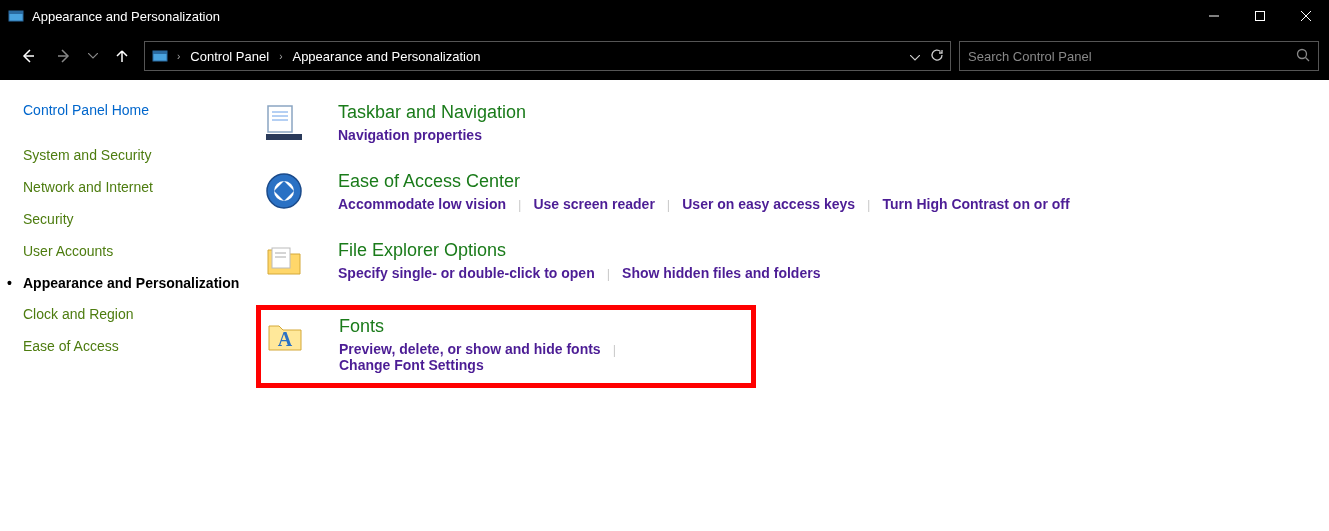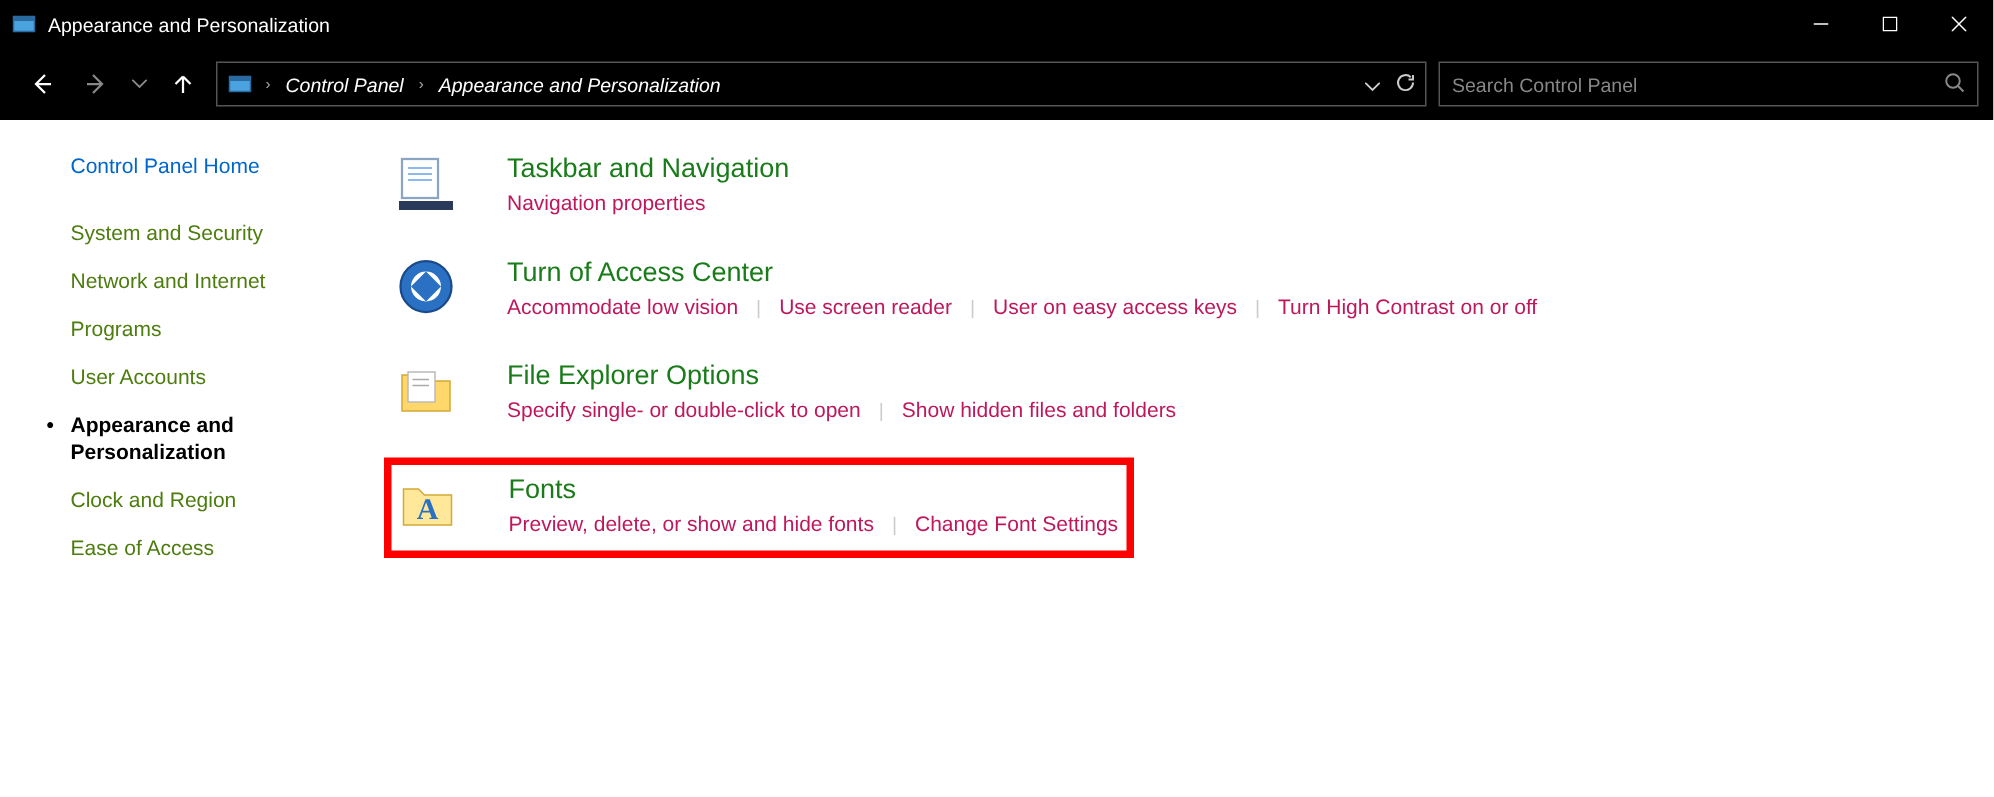--- a/index.html
+++ b/index.html
@@ -56,21 +56,21 @@
       padding: 0 6px;
       color: #fff;
       font-size: 13px;
       gap: 4px;
     }
     .addr-icon {
       width: 18px; height: 18px;
       display: inline-flex; align-items: center; justify-content: center;
     }
     .addr-sep { color: #aaa; padding: 0 4px; font-size: 10px; }
-    .addr-seg { padding: 2px 2px; font-style: italic; }
+    .addr-seg { padding: 2px 2px; }
     .addr-right { margin-left: auto; display: flex; align-items: center; gap: 10px; color: #ccc; }
     .searchbox {
       width: 360px; height: 30px;
       border: 1px solid #555;
       background: #000;
       display: flex; align-items: center;
       padding: 0 8px;
       color: #888;
     }
     .searchbox input {
@@ -79,21 +79,21 @@
     }
     .searchbox input::placeholder { color: #888; }
     .search-icon { color: #888; }
     .content {
       display: flex;
       background: #fff;
       height: calc(100% - 80px);
     }
     .sidebar {
       width: 250px;
-      padding: 22px 10px 10px 47px;
+      padding: 22px 10px 10px 23px;
     }
     .sidebar-home {
       color: #0066cc;
       font-size: 14px;
       margin-bottom: 28px;
       cursor: pointer;
     }
     .sidebar-item {
       color: #4d7c0f;
       font-size: 14px;
@@ -142,23 +142,24 @@
       margin-bottom: 4px;
       cursor: pointer;
     }
     .cat-links {
       display: flex;
       flex-wrap: wrap;
       align-items: center;
       gap: 0;
     }
     .cat-link {
-      color: #be185d;
+      color: #4c1d95;
       font-size: 14px;
       cursor: pointer;
+      font-weight: bold;
     }
     .link-sep {
       color: #ccc;
       margin: 0 12px;
     }
   </style>
 </head>
 <body>
 
 <div class="titlebar">
@@ -246,21 +247,21 @@
         </svg>
     </span>
   </div>
 </div>
 
 <div class="content">
   <div class="sidebar">
     <div class="sidebar-home">Control Panel Home</div>
     <div class="sidebar-item">System and Security</div>
     <div class="sidebar-item">Network and Internet</div>
-    <div class="sidebar-item">Programs</div>
+    <div class="sidebar-item">Security</div>
     <div class="sidebar-item">User Accounts</div>
     <div class="sidebar-item current">Appearance and Personalization</div>
     <div class="sidebar-item">Clock and Region</div>
     <div class="sidebar-item">Ease of Access</div>
   </div>
 
   <div class="main">
 
     <div class="category">
       <div class="cat-icon">
@@ -282,21 +283,21 @@
 
     <div class="category">
       <div class="cat-icon">
         <svg width="40" height="40" viewBox="0 0 40 40">
             <circle cx="20" cy="20" r="17" fill="#2a71c4" stroke="#1a4a8a" stroke-width="1.5"></circle>
             <circle cx="20" cy="20" r="10" fill="#fff"></circle>
             <path d="M20 10 L30 20 L20 30 L10 20 Z" fill="#2a71c4"></path>
           </svg>
       </div>
       <div class="cat-body">
-        <div class="cat-title">Turn of Access Center</div>
+        <div class="cat-title">Ease of Access Center</div>
         <div class="cat-links">
           <span class="cat-link">Accommodate low vision</span>
           <span class="link-sep">|</span>
           <span class="cat-link">Use screen reader</span>
           <span class="link-sep">|</span>
           <span class="cat-link">User on easy access keys</span>
           <span class="link-sep">|</span>
           <span class="cat-link">Turn High Contrast on or off</span>
         </div>
       </div>

